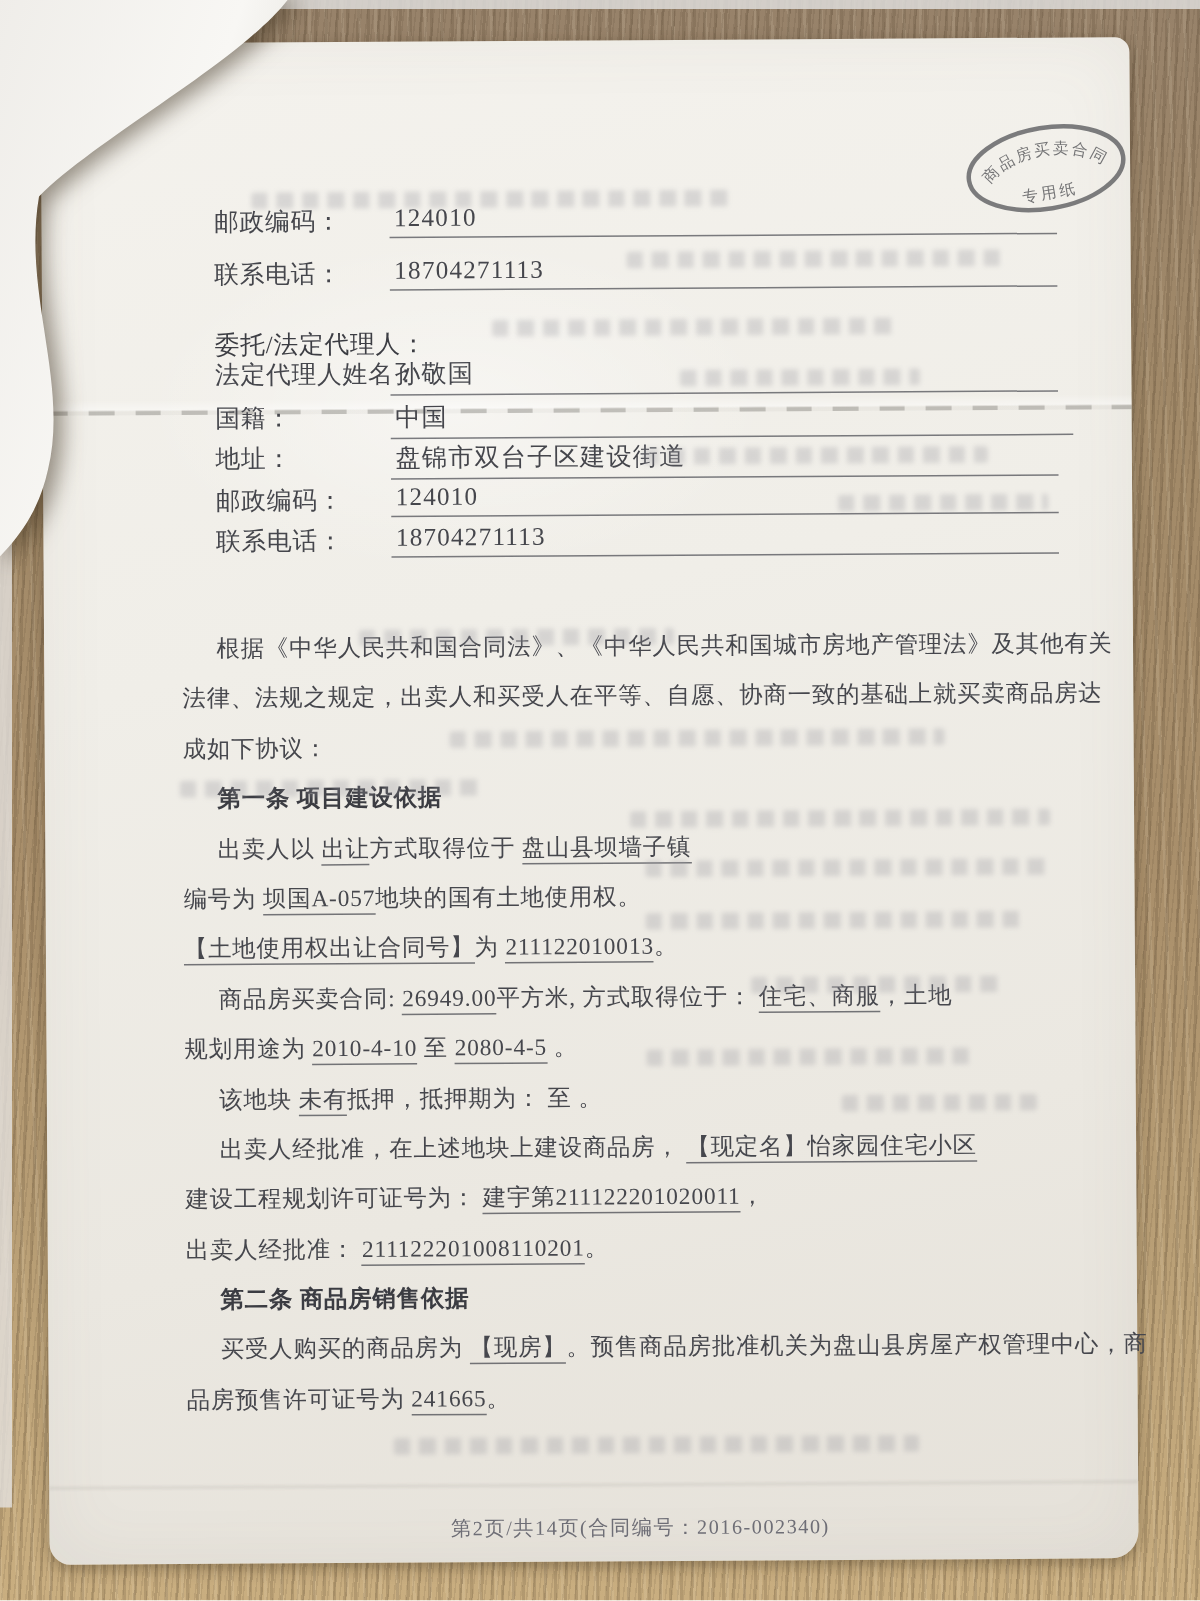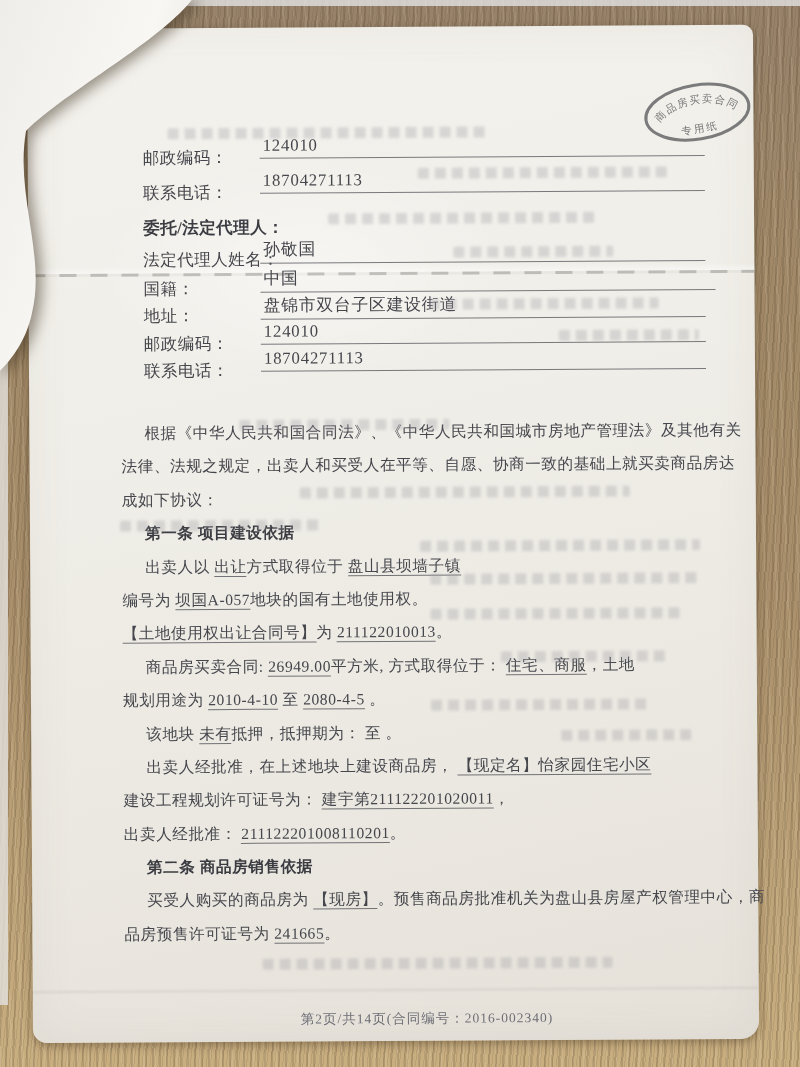--- a/index.html
+++ b/index.html
@@ -44,22 +44,22 @@
   .crease::before{
     content:"";position:absolute;left:0;top:-7px;width:100%;height:7px;
     background:linear-gradient(180deg, rgba(255,255,255,0), rgba(255,255,255,.45));
   }
   .crease-soft{
     position:absolute;left:0;width:100%;height:2px;background:rgba(120,115,105,.14);filter:blur(1px);
   }
   
   .fields{position:absolute;left:0;top:0;width:100%;}
   .frow{position:absolute;height:26px;white-space:nowrap;color:#45464c;font-size:16.5px;letter-spacing:.5px;}
-  .frow .lbl{position:absolute;left:115px;top:10px;}
-  .frow.bold .lbl{font-weight:bold;color:#3c3d43;}
+  .frow .lbl{position:absolute;left:115px;top:0;}
+  .frow.bold .lbl{font-weight:normal;color:#3c3d43;margin-top:12px;}
   .frow .val{
     position:absolute;left:232px;top:-1px;width:442px;padding:0 0 2px 3px;
     border-bottom:1.2px solid rgba(73,75,82,.72);font-size:16.8px;letter-spacing:.8px;
   }
   .body-lines{position:absolute;left:92px;top:388px;width:596px;color:#46474d;
     font-size:15.6px;letter-spacing:.55px;}
   .bline{height:33.4px;line-height:33.4px;white-space:nowrap;}
   .bline.indent{padding-left:23px;}
   .bline.bold{font-weight:bold;color:#3b3c42;}
   .run-u{border-bottom:1.2px solid rgba(73,75,82,.75);padding-bottom:1px;}

